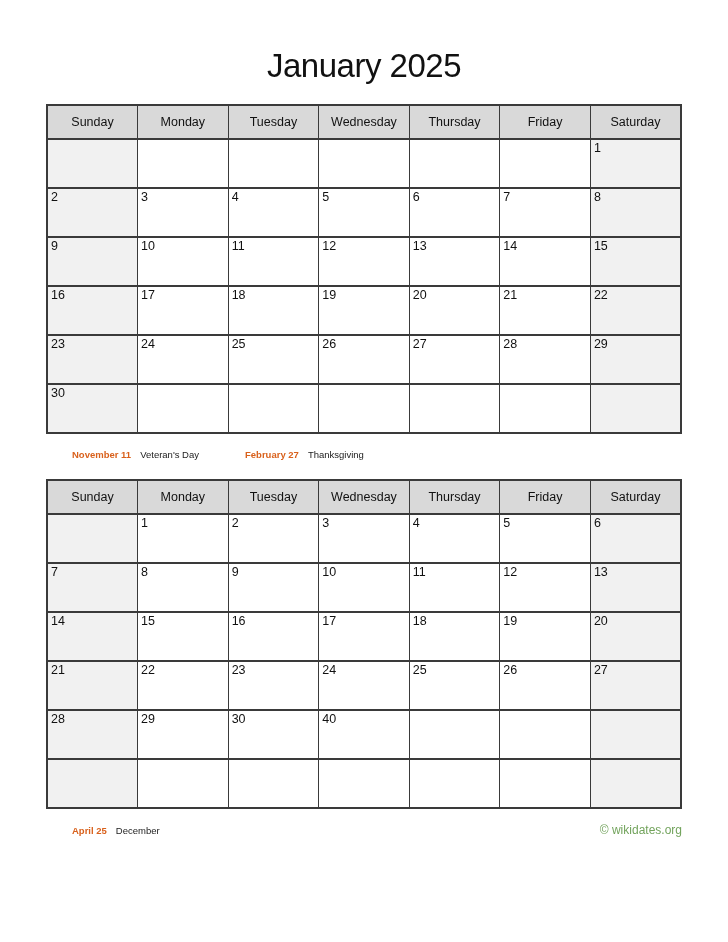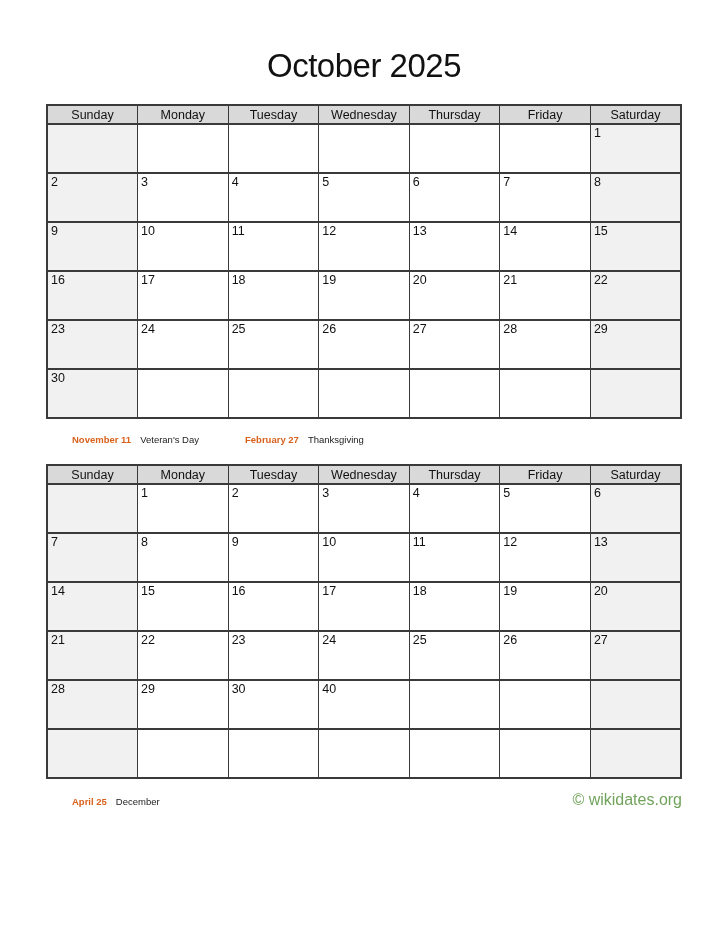--- a/index.html
+++ b/index.html
@@ -23,50 +23,50 @@
   section.month.first .month-title{padding-top:46px;}
   section.month.second .month-title{padding-top:20px;}
   table.calendar{
     width:100%;margin-top:18px;border-collapse:collapse;table-layout:fixed;
     border:2px solid var(--border);
   }
   table.calendar th{
     background:var(--header-bg);
     border:1px solid var(--border);
     border-top-width:2px;border-bottom-width:2px;
-    height:19px;padding:0 2px;
+    height:34px;padding:0 2px;
     font-weight:400;font-size:12.5px;color:#111;
     text-align:center;vertical-align:middle;
   }
   table.calendar td{
     background:#ffffff;
     border:1px solid var(--border);
     border-top-width:2px;border-bottom-width:2px;
     height:49px;padding:1px 2px 0 3px;
     font-size:12.5px;color:#111;
     text-align:left;vertical-align:top;line-height:14px;
   }
   table.calendar td.weekend{background:var(--weekend-bg);}
   .legend{
     margin-top:15px;padding-left:26px;
     display:flex;justify-content:space-between;align-items:baseline;
     font-size:9.5px;line-height:12px;min-height:12px;
   }
   .holiday{margin-right:46px;white-space:nowrap;}
   .hdate{color:var(--accent);font-weight:bold;margin-right:9px;}
   .hname{color:#222;text-align:center;}
-  .copyright{color:var(--copyright);font-size:16px;white-space:nowrap;text-align:center;}
+  .copyright{color:var(--copyright);font-size:12px;white-space:nowrap;text-align:center;}
 </style>
 </head>
 <body>
 
 <div class="page">
 
   <section class="month first">
-    <h1 class="month-title">October 2025</h1>
+    <h1 class="month-title">January 2025</h1>
     <table class="calendar">
         <thead>
           <tr>
             <th>Sunday</th>
             <th>Monday</th>
             <th>Tuesday</th>
             <th>Wednesday</th>
             <th>Thursday</th>
             <th>Friday</th>
             <th>Saturday</th>

